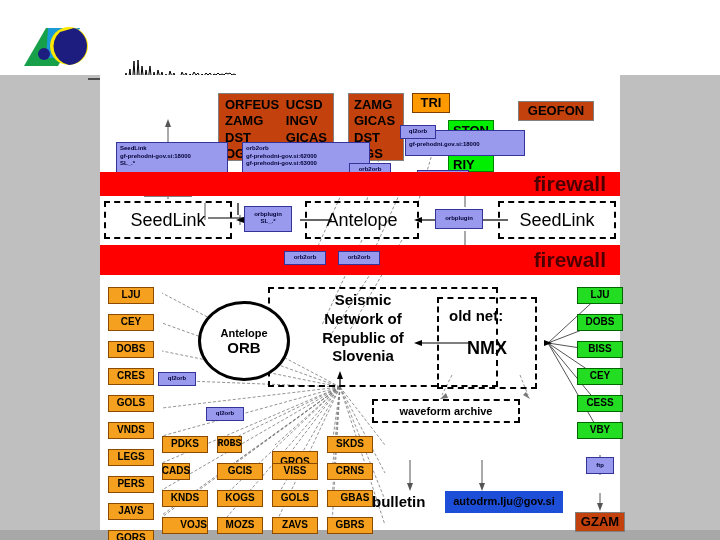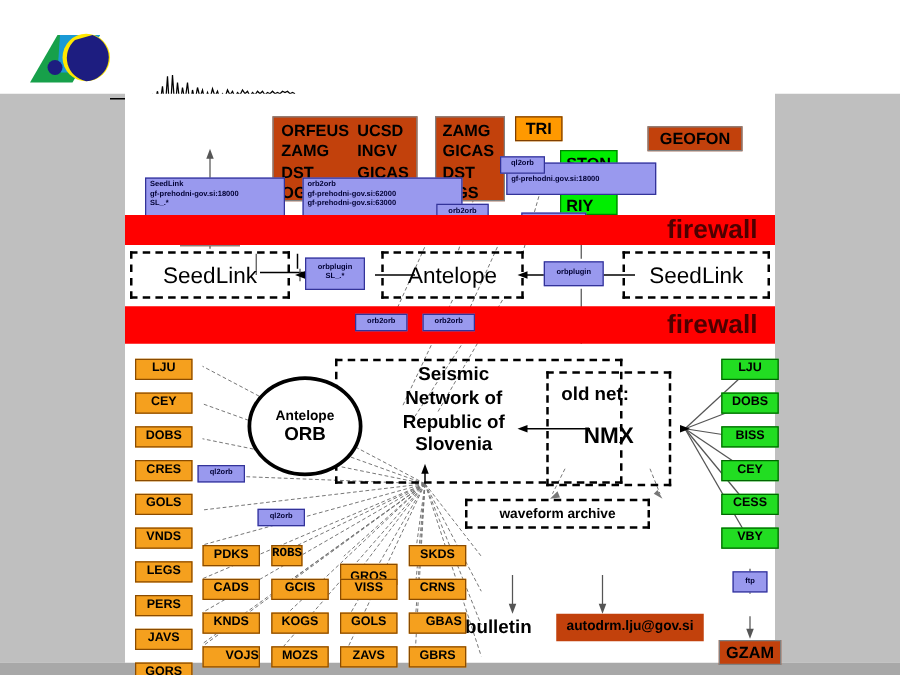--- a/index.html
+++ b/index.html
@@ -33,21 +33,21 @@
 
   .yellow{background:#c2410c;border:1px solid #808080;color:#000;font-weight:bold;}
   .orange{background:#ff9900;border:1px solid #7f3f00;color:#000;font-weight:bold;}
   .orange-sta{background:#f5a01e;border:1px solid #8a4b00;color:#000;font-weight:bold;font-size:10px;}
   .green{background:#00ee00;border:1px solid #008000;color:#000;font-weight:bold;}
   .green-sta{background:#22dd22;border:1px solid #006600;color:#000;font-weight:bold;font-size:10px;}
   .blue{background:#9999ee;border:1px solid #333399;color:#000033;font-weight:bold;font-size:6px;
         line-height:1.25;justify-content:flex-start;text-align:left;padding:2px 3px;}
   .bluec{background:#9999ee;border:1px solid #333399;color:#000033;font-weight:bold;font-size:6px;
         line-height:1.2;}
-  .palyellow{background:#c2410c;color:#000;font-weight:bold;font-size:11px;}
+  .palyellow{background:#1d4ed8;color:#000;font-weight:bold;font-size:11px;}
 
   .firewall{position:absolute;background:#ff0000;color:#4d0000;font-weight:bold;
             display:flex;align-items:center;justify-content:flex-end;padding-right:14px;
             font-size:21px;box-sizing:border-box;}
 
   .dashed{position:absolute;box-sizing:border-box;border:2px dashed #000;background:transparent;
           display:flex;align-items:center;justify-content:center;text-align:center;color:#000;}
 
   .bigtxt{font-size:18px;}
   .ORB{position:absolute;border:3px solid #000;border-radius:50%;background:#fff;
@@ -347,21 +347,21 @@
         </div>
         <div class="n orange-sta" style="left: 117px; top: 361px; width: 25px; height: 17px; font-family: Liberation Mono, monospace;">
           <span>ROBS</span>
         </div>
         <div class="n orange-sta" style="left: 172px; top: 376px; width: 46px; height: 17px; align-items: flex-end;">
           <span>GROS</span>
         </div>
         <div class="n orange-sta" style="left: 227px; top: 361px; width: 46px; height: 17px;">
           <span>SKDS</span>
         </div>
-        <div class="n orange-sta" style="left: 62px; top: 388px; width: 46px; height: 17px;">
+        <div class="n orange-sta" style="left: 62px; top: 388px; width: 28px; height: 17px;">
           <span>CADS</span>
         </div>
         <div class="n orange-sta" style="left: 117px; top: 388px; width: 46px; height: 17px;">
           <span>GCIS</span>
         </div>
         <div class="n orange-sta" style="left: 172px; top: 388px; width: 46px; height: 17px;">
           <span>VISS</span>
         </div>
         <div class="n orange-sta" style="left: 227px; top: 388px; width: 46px; height: 17px;">
           <span>CRNS</span>

